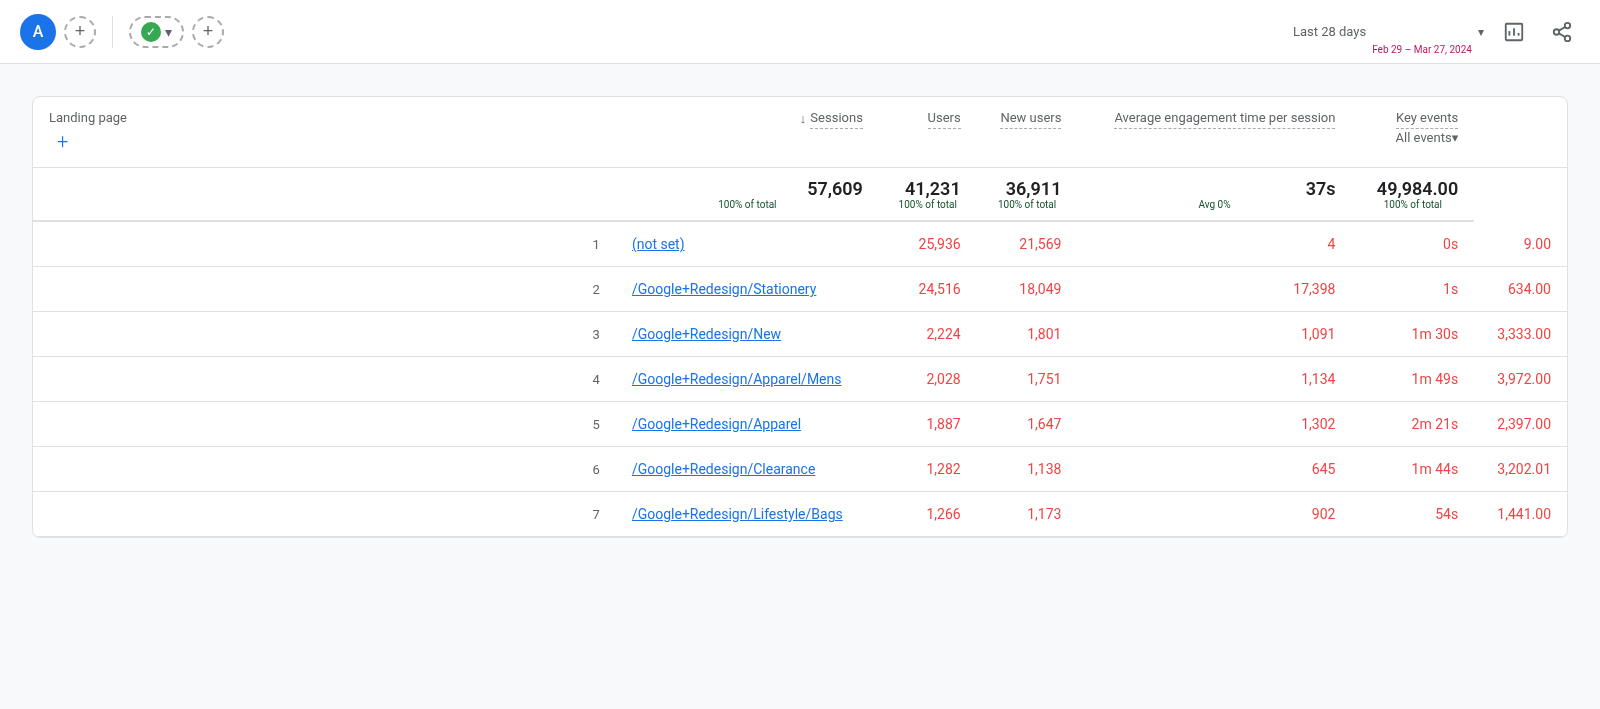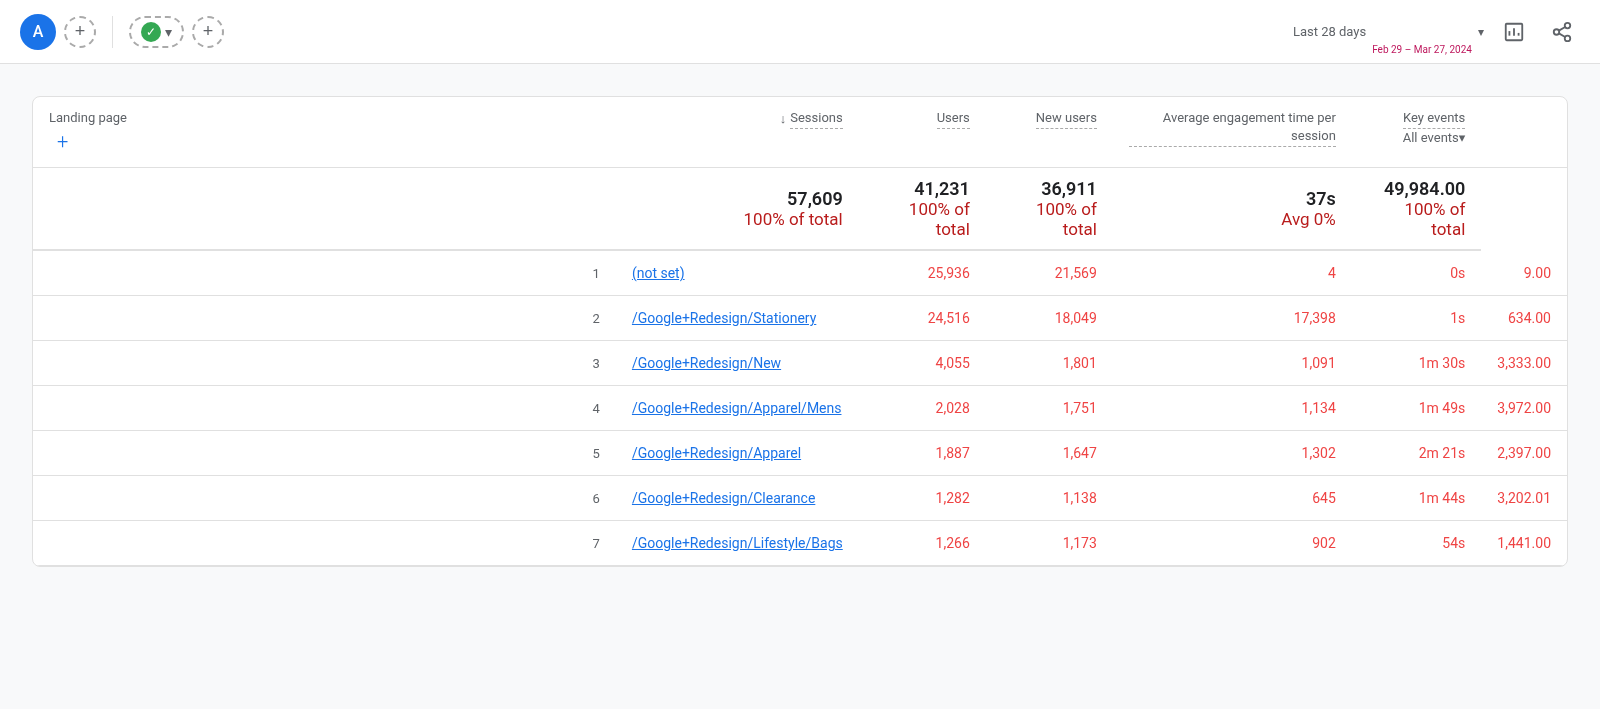--- a/index.html
+++ b/index.html
@@ -171,23 +171,24 @@
     .totals-row td.col-landing {
       text-align: left;
     }
     .total-value {
       font-weight: 600;
       font-size: 18px;
       color: #202124;
       display: block;
     }
     .total-sub {
-      font-size: 17px;
-      color: #b91c1c;
+      font-size: 10px;
+      color: #14532d;
       display: block;
+      text-align: center;
     }
 
     
     tbody tr.data-row {
       border-bottom: 1px solid #e0e0e0;
     }
     tbody tr.data-row td {
       padding: 14px 16px;
       text-align: right;
       font-size: 14px;
@@ -347,21 +348,21 @@
     <td class="col-landing-val">/Google+Redesign/Stationery</td>
     <td>24,516</td>
     <td>18,049</td>
     <td>17,398</td>
     <td>1s</td>
     <td>634.00</td>
   </tr>
         <tr class="data-row">
     <td class="col-index">3</td>
     <td class="col-landing-val">/Google+Redesign/New</td>
-    <td>4,055</td>
+    <td>2,224</td>
     <td>1,801</td>
     <td>1,091</td>
     <td>1m 30s</td>
     <td>3,333.00</td>
   </tr>
         <tr class="data-row">
     <td class="col-index">4</td>
     <td class="col-landing-val">/Google+Redesign/Apparel/Mens</td>
     <td>2,028</td>
     <td>1,751</td>

